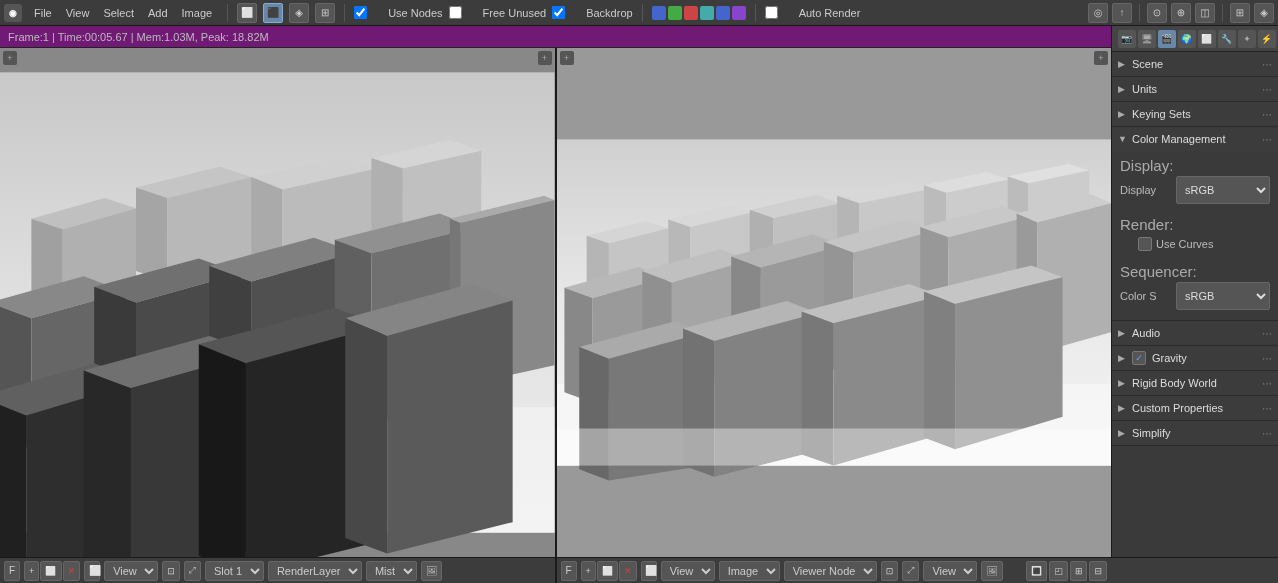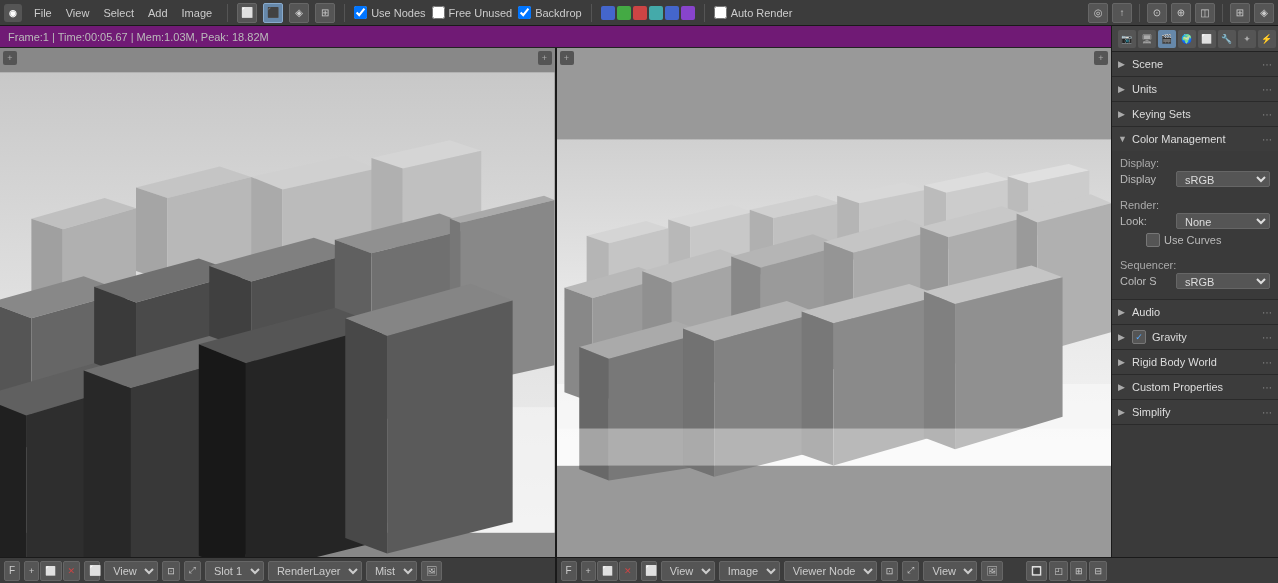--- a/index.html
+++ b/index.html
@@ -47,21 +47,21 @@
     .toolbar-icon-btn {
       width: 20px; height: 20px;
       background: #555;
       border-radius: 2px;
       border: 1px solid #666;
       display: flex; align-items: center; justify-content: center;
       color: #ccc; font-size: 10px; cursor: pointer;
     }
     .toolbar-icon-btn.active { background: #6688aa; border-color: #88aacc; }
     .checkbox-label {
-      display: flex; align-items: center; gap: 4px;
+      display: flex; align-items: center; gap: 21px;
       color: #ccc; font-size: 11px; cursor: pointer;
     }
     .checkbox-label input { margin: 0; }
     .toolbar-right { margin-left: auto; display: flex; align-items: center; gap: 4px; }
 
     
     #main-area {
       display: flex;
       height: calc(583px - 26px - 26px);
     }
@@ -171,52 +171,52 @@
     .section-expand-icon {
       color: #888; font-size: 10px;
     }
 
     
     .color-mgmt-panel {
       padding: 6px 8px;
       background: #3a3a3a;
     }
     .cm-label {
-      color: #aaa; font-size: 11px; margin-bottom: 2px;
+      color: #aaa; font-size: 15px; margin-bottom: 2px;
     }
     .cm-row-inline {
       display: flex; align-items: center; gap: 1px; margin-bottom: 4px;
     }
     .cm-row-label {
       color: #bbb; font-size: 11px; width: 55px; flex-shrink: 0;
     }
     .cm-dropdown {
       flex: 1;
       background: #555;
       border: 1px solid #666;
       color: #ddd;
       font-size: 11px;
       padding: 1px 4px;
       border-radius: 2px;
-      height: 16px;
+      height: 28px;
       cursor: pointer;
     }
     .cm-number-field {
       flex: 1;
       background: #555;
       border: 1px solid #666;
       color: #ddd;
       font-size: 11px;
       padding: 1px 6px;
       border-radius: 12px;
       height: 20px;
       text-align: right;
     }
     .cm-checkbox-row {
-      display: flex; align-items: center; gap: 4px; margin: 4px 8px; padding-left: 18px;
+      display: flex; align-items: center; gap: 4px; margin: 4px 0; padding-left: 18px;
     }
     .cm-checkbox {
       width: 14px; height: 14px;
       background: #555; border: 1px solid #777;
       border-radius: 2px;
       display: flex; align-items: center; justify-content: center;
       cursor: pointer;
     }
     .section-separator { height: 8px; }
 
@@ -577,26 +577,20 @@
             <option>sRGB</option>
           </select>
         </div>
 
         <div class="section-separator"></div>
 
         <div class="cm-label">Render:</div>
 
 
 
-        <div class="cm-row-inline">
-          <span class="cm-row-label">Look:</span>
-          <select class="cm-dropdown">
-            <option>None</option>
-          </select>
-        </div>
 
         <div class="cm-checkbox-row">
           <div class="cm-checkbox"></div>
           <span style="color:#bbb;font-size:11px;">Use Curves</span>
         </div>
 
         <div class="section-separator"></div>
 
         <div class="cm-label">Sequencer:</div>
         <div class="cm-row-inline">

